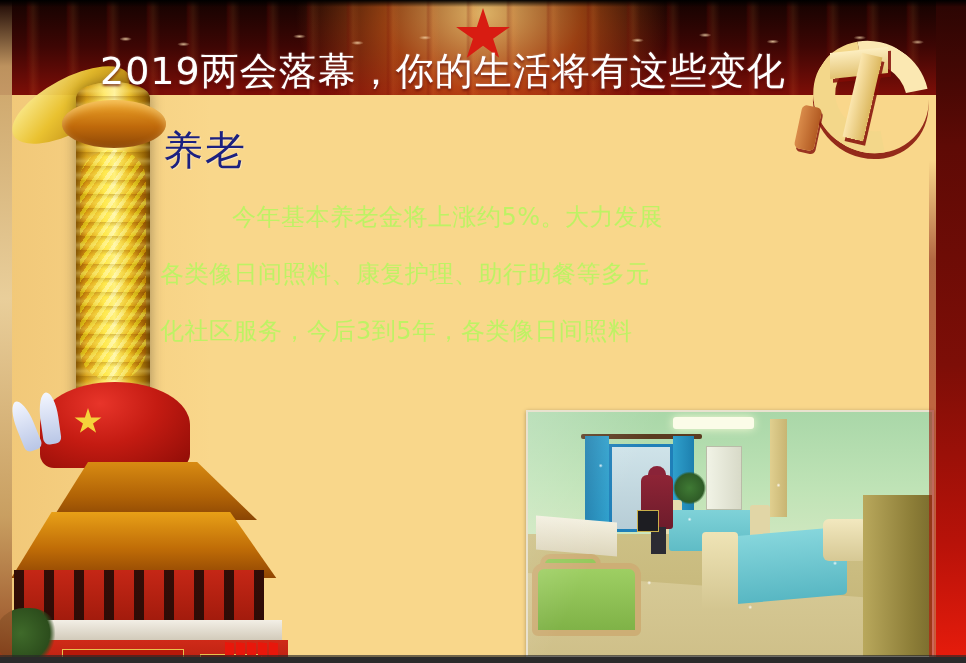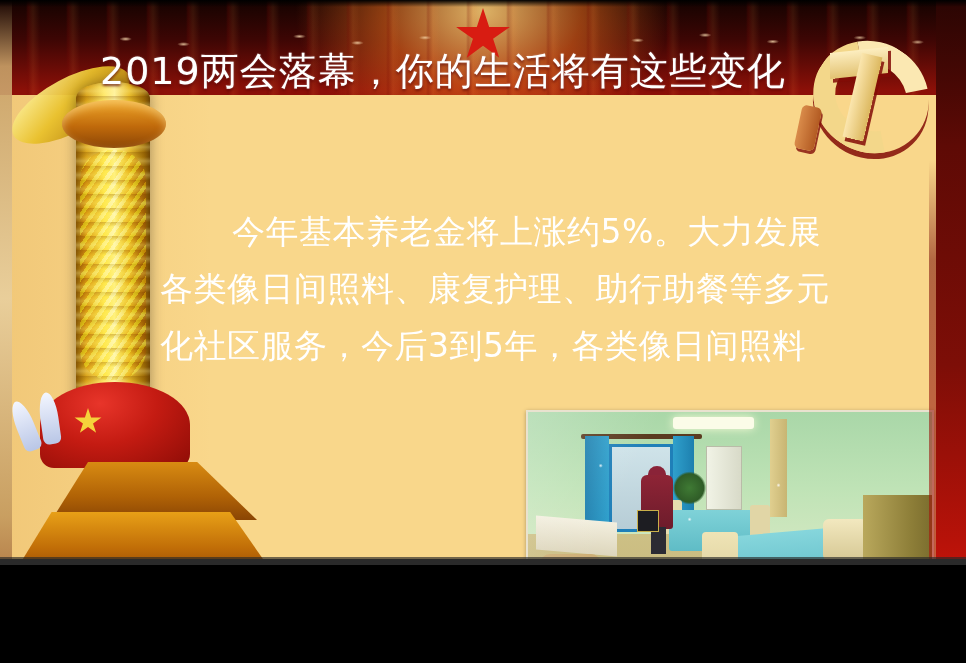--- a/index.html
+++ b/index.html
@@ -1,21 +1,21 @@
 <!DOCTYPE html>
 <html><head>
 <meta charset="utf-8">
 <style>
   * { margin:0; padding:0; box-sizing:border-box; }
   html,body { width:966px; height:663px; overflow:hidden; background:#000; }
   body { font-family:"DejaVu Sans","Liberation Sans",sans-serif; }
 
   .slide {
     position:relative;
-    width:966px; height:565px;
+    width:966px; height:663px;
     overflow:hidden;
     background:#7a0d06;
   }
 
   
   .bg-red {
     position:absolute; inset:0;
     background:
       radial-gradient(ellipse 260px 200px at 50% 2%, rgba(255,210,120,.85) 0%, rgba(235,110,30,.55) 38%, rgba(150,20,10,0) 72%),
       linear-gradient(to bottom, #140301 0%, #3d0604 7%, #8c1008 16%, #9c1208 34%, #a31409 58%, #8e1208 80%, #6e0c05 100%);
@@ -196,23 +196,23 @@
 
   
   .heading {
     position:absolute; left:163px; top:126px;
     font-size:40px; line-height:1.2;
     color:#1b2080;
     letter-spacing:2px;
     text-shadow:1px 1px 0 rgba(255,255,255,.35);
   }
   .body-text {
-    position:absolute; left:160px; top:203px; width:760px;
-    font-size:33px; line-height:57px;
-    color:#ffffff;
+    position:absolute; left:160px; top:189px; width:760px;
+    font-size:24px; line-height:57px;
+    color:#bef264;
     letter-spacing:0.5px;
     white-space:nowrap;
   }
   .body-text .ln { display:block; }
   .body-text .ln.indent { text-indent:72px; }
 
   
   .photo {
     position:absolute; left:526px; top:410px; width:408px; height:248px;
     overflow:hidden;
@@ -422,20 +422,21 @@
 
   <div class="emblem">
     <div class="em-sickle"></div>
     <div class="em-handle"></div>
     <div class="em-hammer-head"></div>
     <div class="em-hammer-shaft"></div>
   </div>
 
   <div class="title">2019两会落幕，你的生活将有这些变化</div>
 
+  <div class="heading">养老</div>
 
   <div class="body-text">
     <span class="ln indent">今年基本养老金将上涨约5%。大力发展</span>
     <span class="ln">各类像日间照料、康复护理、助行助餐等多元</span>
     <span class="ln">化社区服务，今后3到5年，各类像日间照料</span>
   </div>
 
   <div class="photo">
     <div class="ph-wall-upper"></div>
     <div class="ph-wall-lower"></div>

